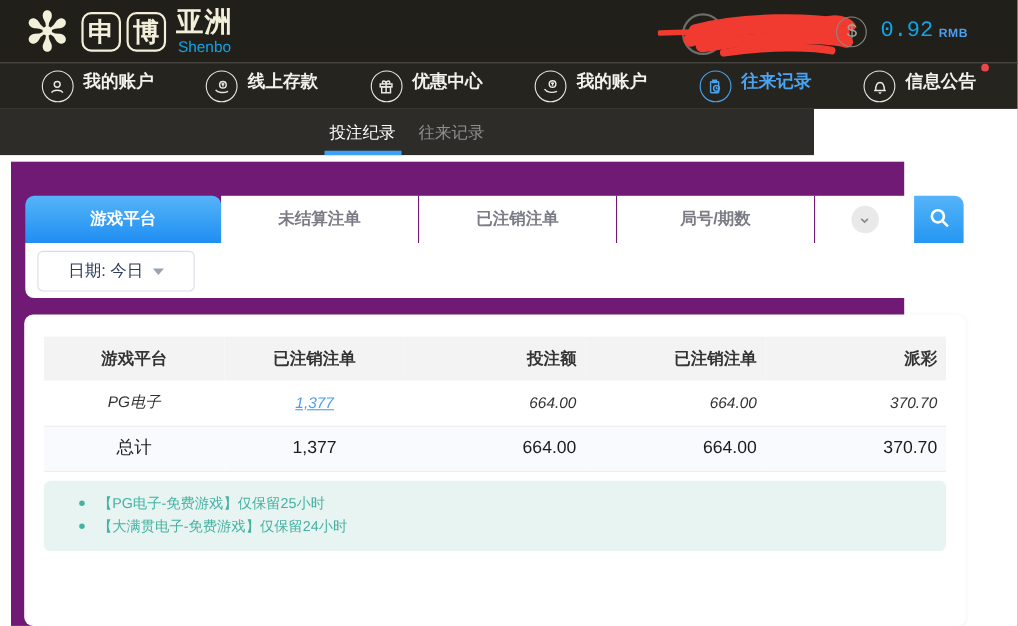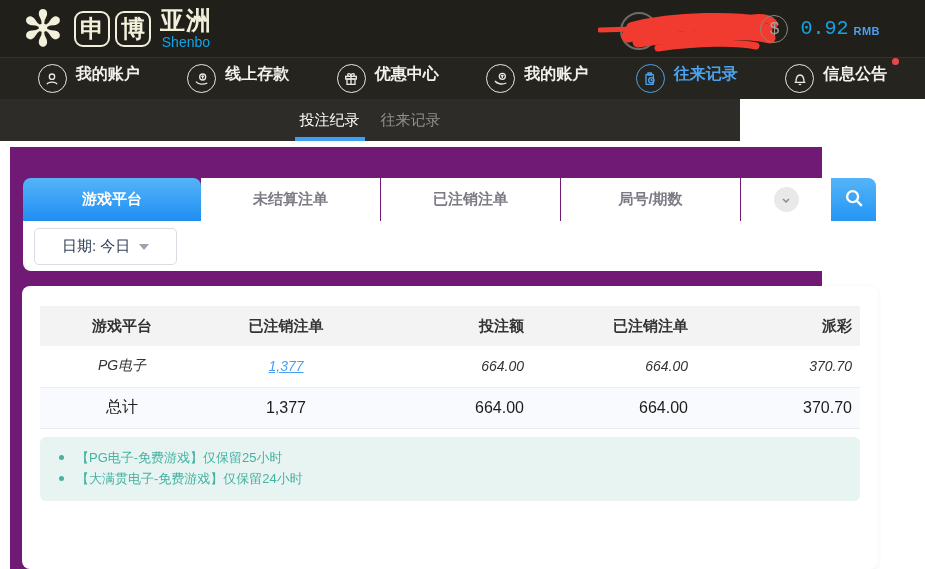--- a/index.html
+++ b/index.html
@@ -98,21 +98,21 @@
   table.data td { height:41px; font-size:14px; color:#333333; }
   td.c, th.c { text-align:center; }
   td.r, th.r { text-align:right; padding-right:8px; }
   th.r { text-align:right; }
   tr.row1 td { border-bottom:1px solid #ededed;font-style:italic; }
   tr.total td { background:#f8fafd; font-size:16px; color:#1c1c1c; font-weight:500;
     border-bottom:1px solid #e9edf2; }
   a.count-link { color:#4a9ff5; text-decoration:underline; cursor:pointer; }
 
   .notes-box { margin-top:8px; background:#e7f4f1; border-radius:6px;
-    padding:10px 16px 12px 13px; }
+    padding:10px 16px 12px 26px; }
   .note-line { color:#45b2a2; font-size:13px; line-height:21px; display:flex;
     align-items:center; gap:12px; }
   .note-dot { width:5px; height:5px; border-radius:50%; background:#45b2a2;
     flex:0 0 5px; margin-left:6px; }
 </style>
 </head>
 <body>
 
 <div class="topbar">
   <div class="logo-wrap">

